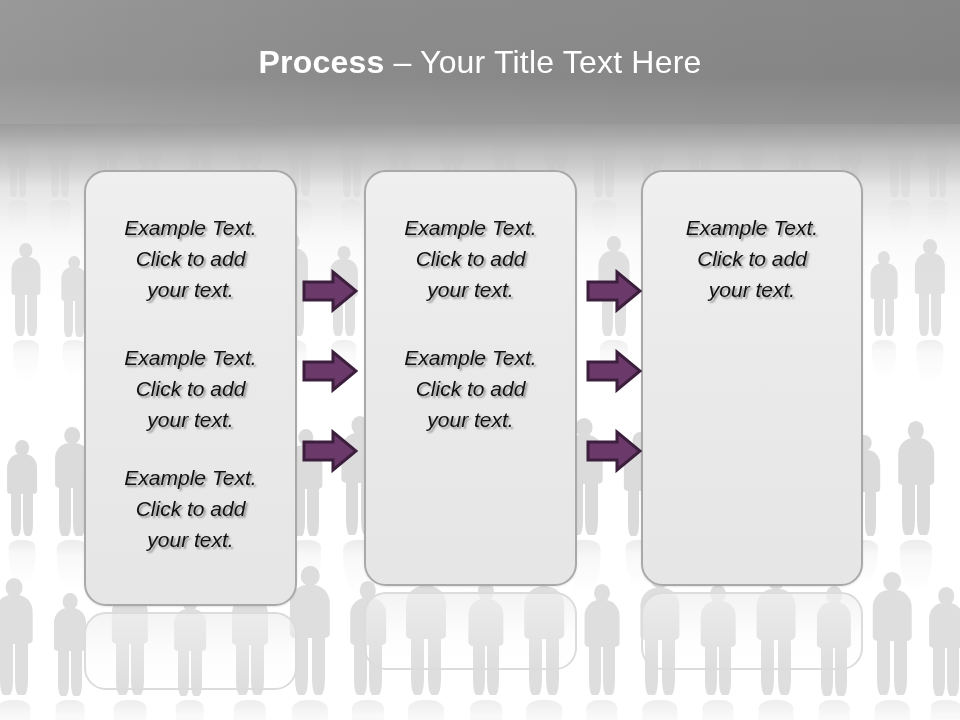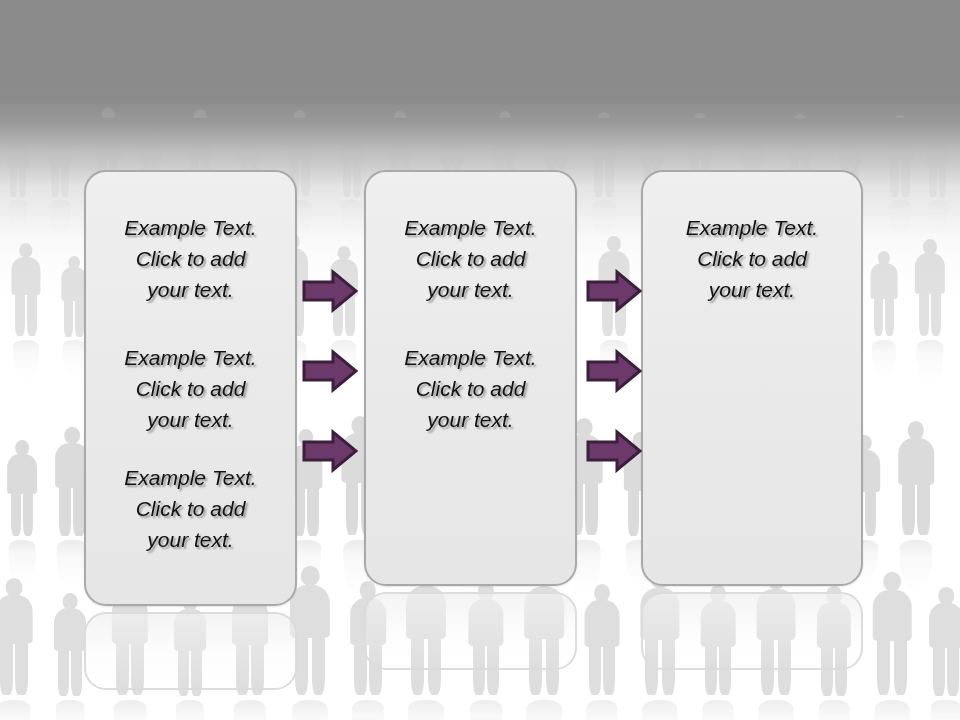--- a/index.html
+++ b/index.html
@@ -656,20 +656,25 @@
       <div class="sil" style="left: 929.08px; top: 587.2px; width: 33.84px; height: 112.8px; opacity: 0.46;">
         <div class="head" style="width: 15.5664px; height: 17.4344px; top: 0px; background: rgb(185, 185, 185);"></div>
         <div class="torso" style="width: 33.84px; height: 45.12px; top: 15.8777px; background: rgb(185, 185, 185);"></div>
         <div class="legL" style="width: 11.5056px; height: 51.888px; left: 4.0608px; top: 56.4857px; background: rgb(185, 185, 185);"></div>
         <div class="legR" style="width: 11.5056px; height: 51.888px; left: 18.2736px; top: 56.4857px; background: rgb(185, 185, 185);"></div>
         <div class="refl" style="width: 30.456px; height: 50.76px; top: 112.8px; background: linear-gradient(rgb(185, 185, 185) 0%, rgba(185, 185, 185, 0.35) 30%, rgba(255, 255, 255, 0) 100%); opacity: 0.55;"></div>
       </div>
     </div>
 
   <div class="header-fade"></div>
+  <div class="header-band">
+    <div class="title">
+      <span class="t-bold">Process</span><span class="t-rest"> – Your Title Text Here</span>
+    </div>
+  </div>
 
   <div id="content-layer">
       <div class="pbox-reflection" style="left: 84px; top: 612px; width: 213px; height: 78px;"></div>
       <div class="pbox-reflection" style="left: 364px; top: 592px; width: 213px; height: 78px;"></div>
       <div class="pbox-reflection" style="left: 641px; top: 592px; width: 222px; height: 78px;"></div>
       <div class="pbox" style="left: 84px; top: 170px; width: 213px; height: 436px;">
         <div class="ptext" style="top: 40px;">
           <div>Example Text.</div>
           <div>Click  to add</div>
           <div>your text.</div>

